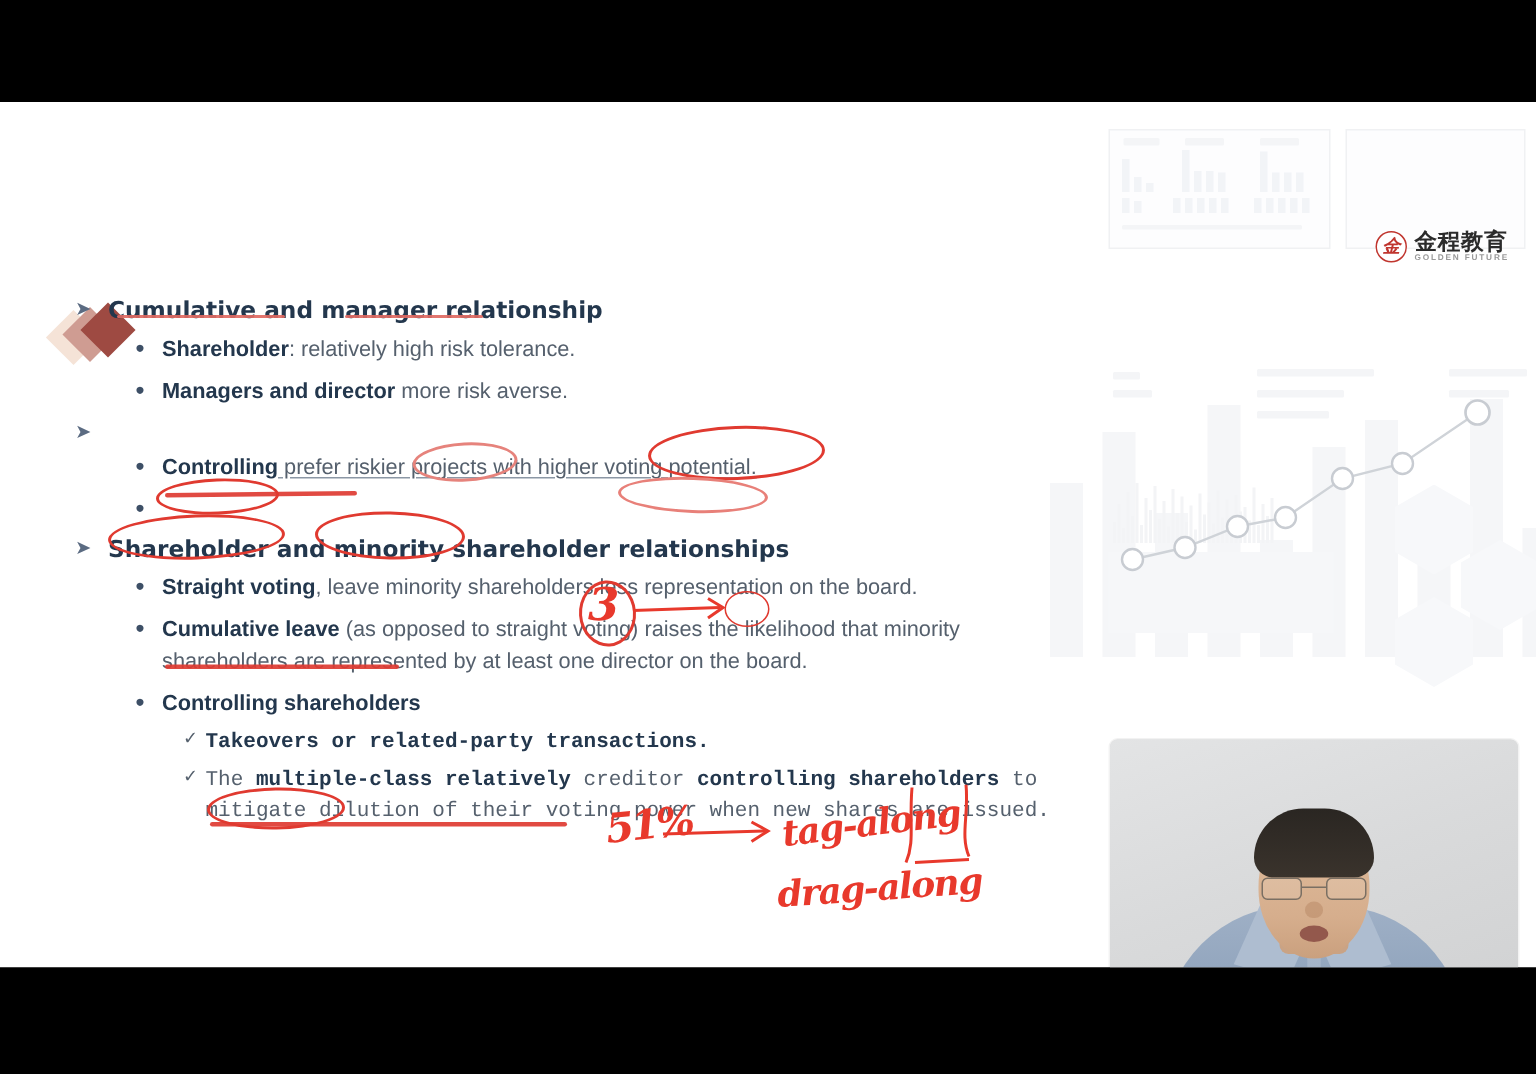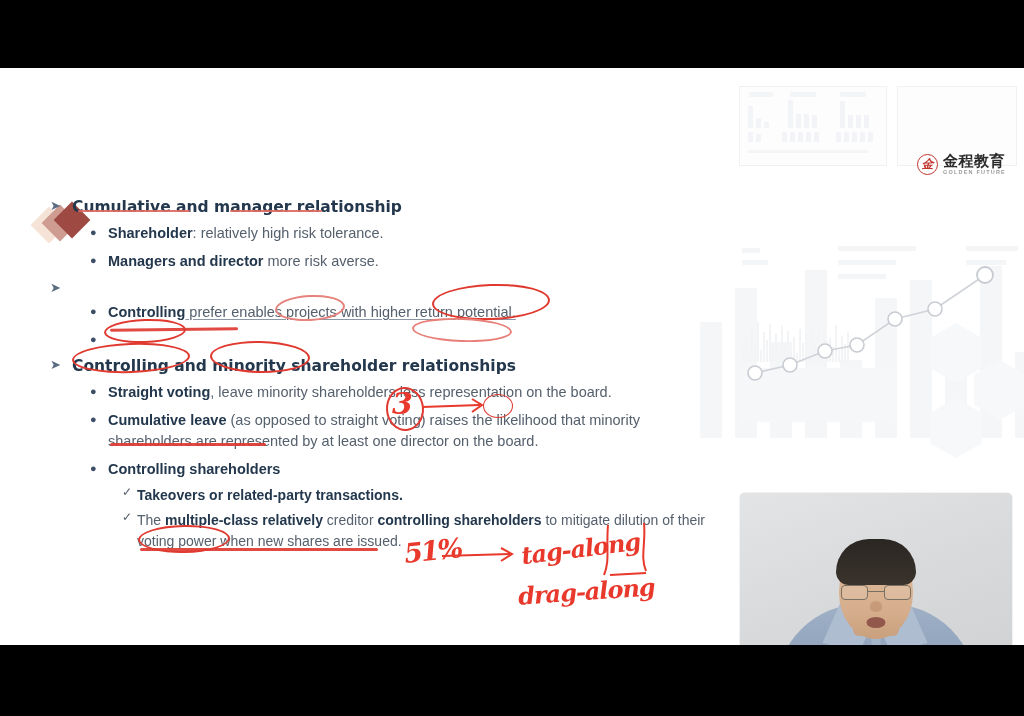--- a/index.html
+++ b/index.html
@@ -86,21 +86,21 @@
   .lvl1 .arrow { width: 22px; color: #5b6b82; font-size: 13px; flex: 0 0 22px; }
   .lvl1 .txt { font-weight: bold; color: #23374d; font-family: "DejaVu Sans", sans-serif; }
 
   .lvl2 { display: flex; margin-top: 7px; font-size: 14.5px; padding-left: 40px; }
   .lvl2 .dot { flex: 0 0 18px; color: #3d4f66; font-size: 11px; line-height: 19px; }
   .lvl2 .txt { color: #55606d; line-height: 1.45; font-family: Liberation Sans, sans-serif; }
   .lvl2 b { color: #23374d; }
 
   .lvl3 { display: flex; margin-top: 5px; font-size: 14px; padding-left: 72px; }
   .lvl3 .chk { flex: 0 0 15px; color: #55606d; font-size: 12px; }
-  .lvl3 .txt { color: #55606d; line-height: 1.45; font-family: Liberation Sans, sans-serif; }
+  .lvl3 .txt { color: #55606d; line-height: 1.45; font-family: Liberation Mono, monospace; }
   .lvl3 b { color: #23374d; }
 
   u.ul { text-decoration: underline; text-decoration-color: #8b97a5; text-underline-offset: 2px; }
 
   
   .mark-underline {
     position: absolute; height: 2px; background: #e06a63; border-radius: 2px;
     opacity: .92; z-index: 10; pointer-events: none;
   }
   .mark-underline.thick { height: 2.6px; background: #de3b32; }
@@ -339,29 +339,29 @@
       <div class="lvl2">
         <span class="dot">●</span>
         <span class="txt"><b>Managers and director</b><span> more risk averse.</span></span>
       </div>
 
       <div class="lvl1">
         <span class="arrow">➤</span>
       </div>
       <div class="lvl2">
         <span class="dot">●</span>
-        <span class="txt"><b>Controlling</b><u class="ul"> prefer enables projects with higher return potential.</u></span>
+        <span class="txt"><b>Controlling</b><u class="ul"> prefer riskier projects with higher voting potential.</u></span>
       </div>
       <div class="lvl2">
         <span class="dot">●</span>
       </div>
 
       <div class="lvl1">
         <span class="arrow">➤</span>
-        <span class="txt">Controlling and minority shareholder relationships</span>
+        <span class="txt">Shareholder and minority shareholder relationships</span>
       </div>
       <div class="lvl2">
         <span class="dot">●</span>
         <span class="txt"><b>Straight voting</b><span>, leave minority shareholders less representation on the board.</span></span>
       </div>
       <div class="lvl2">
         <span class="dot">●</span>
         <span class="txt"><b>Cumulative leave</b><span> (as opposed to straight voting) raises the likelihood that minority shareholders are represented by at least one director on the board.</span></span>
       </div>
       <div class="lvl2">

